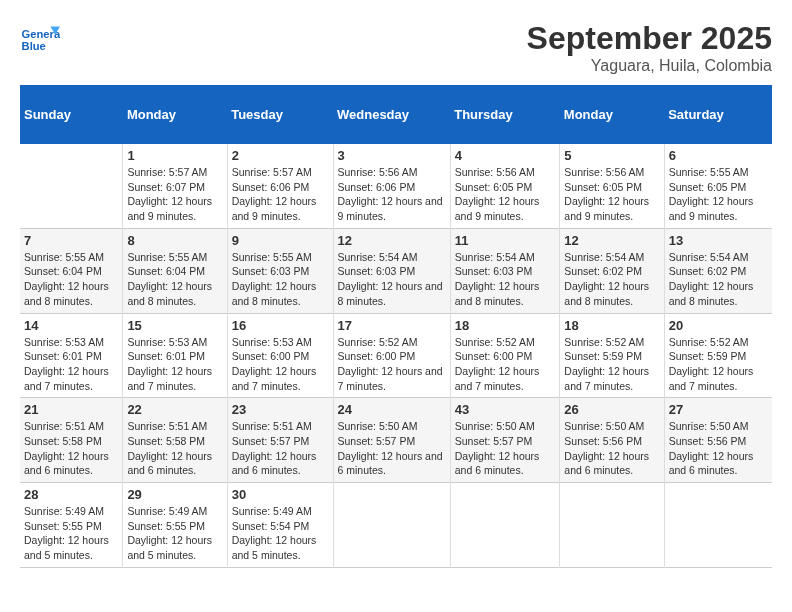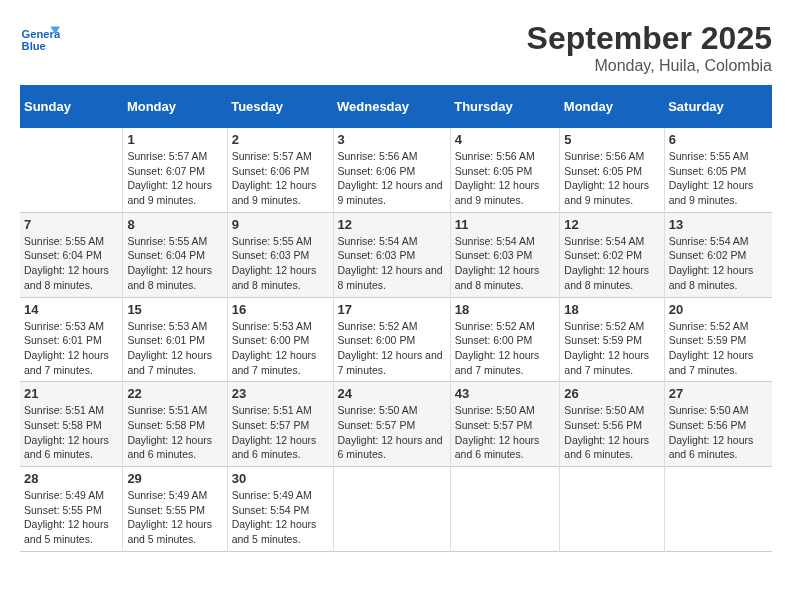--- a/index.html
+++ b/index.html
@@ -42,21 +42,21 @@
       color: #555;
     }
     table {
       width: 100%;
       border-collapse: collapse;
       font-size: 11px;
     }
     thead tr th {
       background-color: #1565c0;
       color: #fff;
-      padding: 14px 4px;
+      padding: 22px 4px;
       text-align: left;
       font-size: 13px;
       font-weight: bold;
     }
     tbody tr {
       border-bottom: 1px solid #ccc;
     }
     tbody tr:nth-child(even) {
       background-color: #f5f5f5;
     }
@@ -86,21 +86,21 @@
 <div class="header">
   <div class="logo">
     <svg class="logo-icon" viewBox="0 0 50 50" width="50" height="50">
       <text x="2" y="22" font-size="14" font-weight="bold" fill="#1565c0">General</text>
       <text x="2" y="38" font-size="14" font-weight="bold" fill="#1565c0">Blue</text>
       <polygon points="38,8 50,8 44,18" fill="#42a5f5"></polygon>
     </svg>
   </div>
   <div class="title-block">
     <h1>September 2025</h1>
-    <h2>Monday, Huila, Colombia</h2>
+    <h2>Yaguara, Huila, Colombia</h2>
   </div>
 </div>
 
 <table>
   <thead>
     <tr>
     <th>Sunday</th>
         <th>Monday</th>
         <th>Tuesday</th>
         <th>Wednesday</th>

